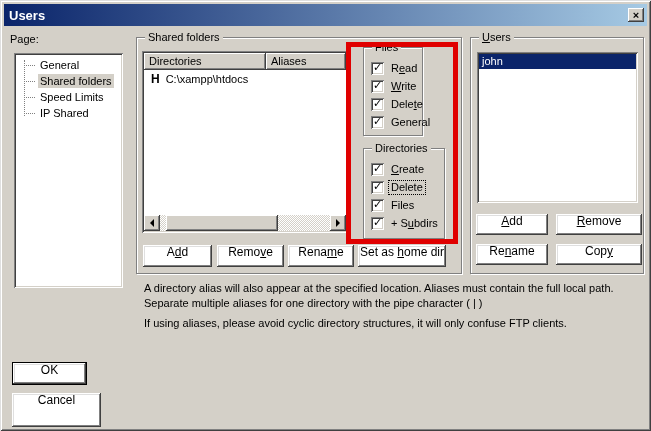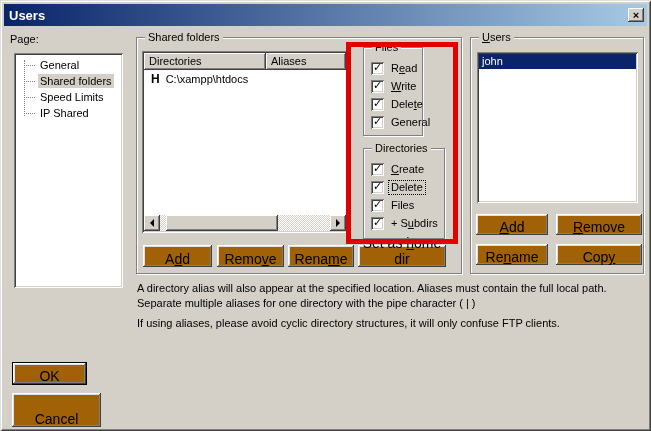--- a/index.html
+++ b/index.html
@@ -25,25 +25,25 @@
   .close-btn {
     position:absolute; right:3px; top:4px; width:16px; height:14px;
     background:#d4d0c8; border:0; padding:0;
     box-shadow: inset -1px -1px 0 #404040, inset 1px 1px 0 #fff, inset -2px -2px 0 #808080;
     font-family:"Liberation Sans",sans-serif; font-size:11px; font-weight:bold; line-height:12px;
     display:flex; align-items:center; justify-content:center; cursor:default;
   }
 
   
   .btn {
-    background:#a16207; border:0; padding:0;
+    background:#ffffff; border:0; padding:0;
     box-shadow: inset -1px -1px 0 #404040, inset 1px 1px 0 #ffffff,
                 inset -2px -2px 0 #808080, inset 2px 2px 0 #dfdfdf;
-    font-family:"Liberation Sans","DejaVu Sans",sans-serif; font-size:14px; color:#000;
-    display:flex; align-items:flex-end; justify-content:center; cursor:default;
+    font-family:"Liberation Sans","DejaVu Sans",sans-serif; font-size:12px; color:#000;
+    display:flex; align-items:flex-start; justify-content:center; cursor:default;
   }
   .btn.default { border:1px solid #000; }
   .sunken {
     background:#fff;
     box-shadow: inset 1px 1px 0 #808080, inset -1px -1px 0 #ffffff,
                 inset 2px 2px 0 #404040, inset -2px -2px 0 #d4d0c8;
   }
   .groupbox {
     border:1px solid #808080;
     box-shadow: inset 1px 1px 0 #ffffff, 1px 1px 0 #ffffff;
@@ -113,21 +113,21 @@
   
   .users-list { left:477px; top:52px; width:161px; height:151px; padding:2px; }
   .user-item { height:15px; line-height:15px; padding-left:3px; }
   .user-item.selected { background:#0a246a; color:#fff; }
 
   
   .annotation-rect { left:346px; top:42px; width:112px; height:202px; border:5px solid #e00000; z-index:50; pointer-events:none; }
 
   
   .notes { left:136px; top:281px; width:512px; line-height:15px; }
-  .notes p { margin:0 0 5px 1px; }
+  .notes p { margin:0 0 5px 8px; }
 
   u { text-decoration:underline; }
 </style>
 </head>
 <body>
 
 <div id="dialog">
 
   <div class="titlebar">
     <span class="title">Users</span>

